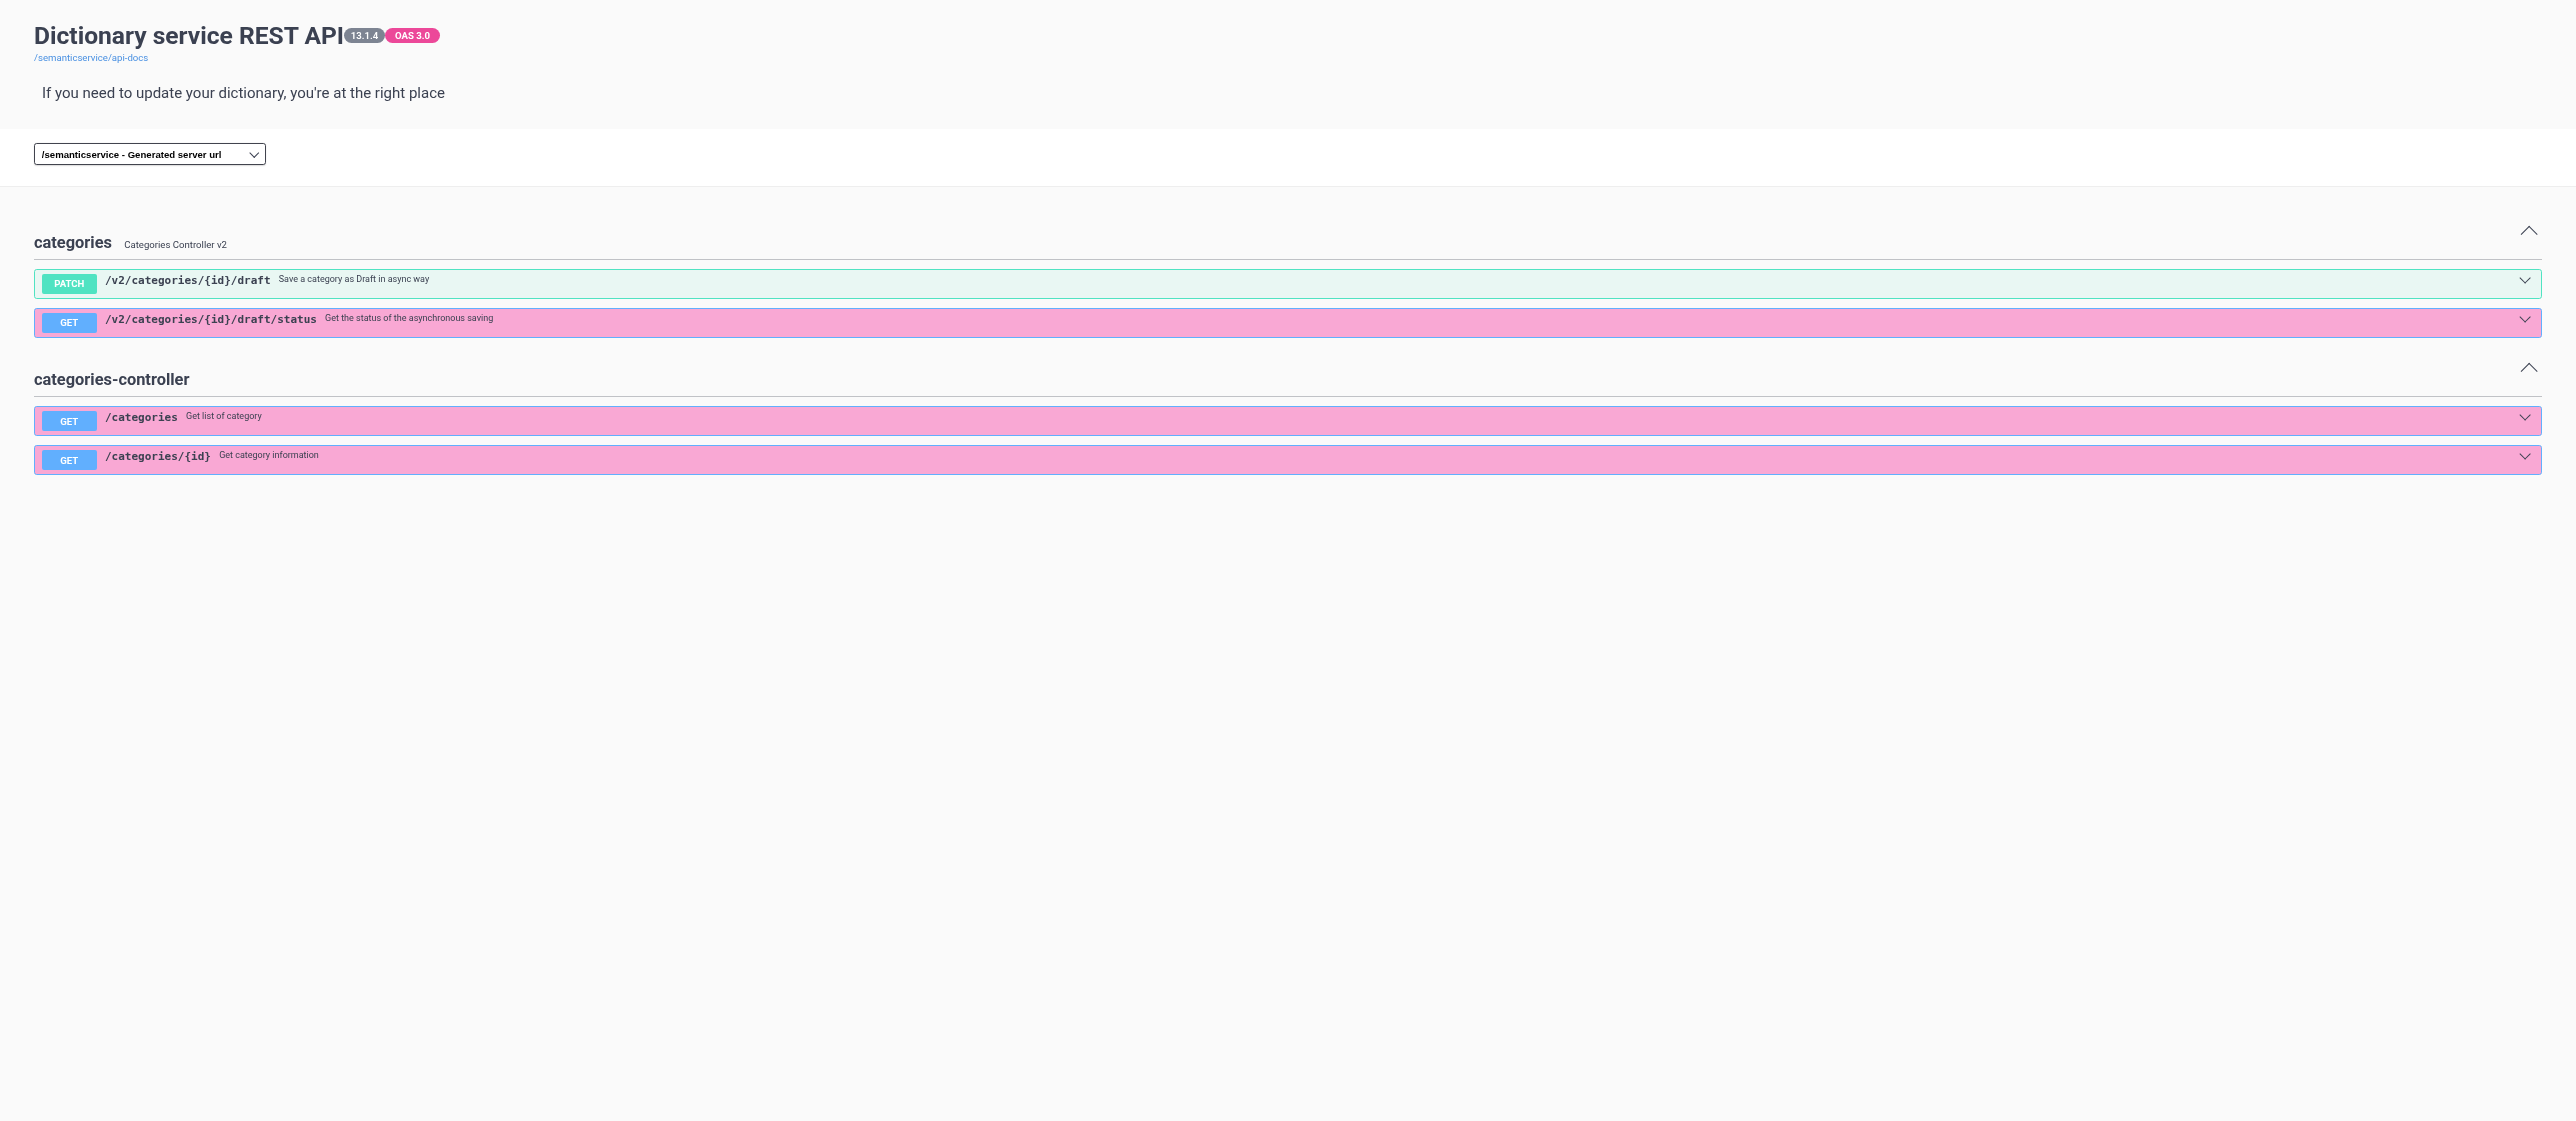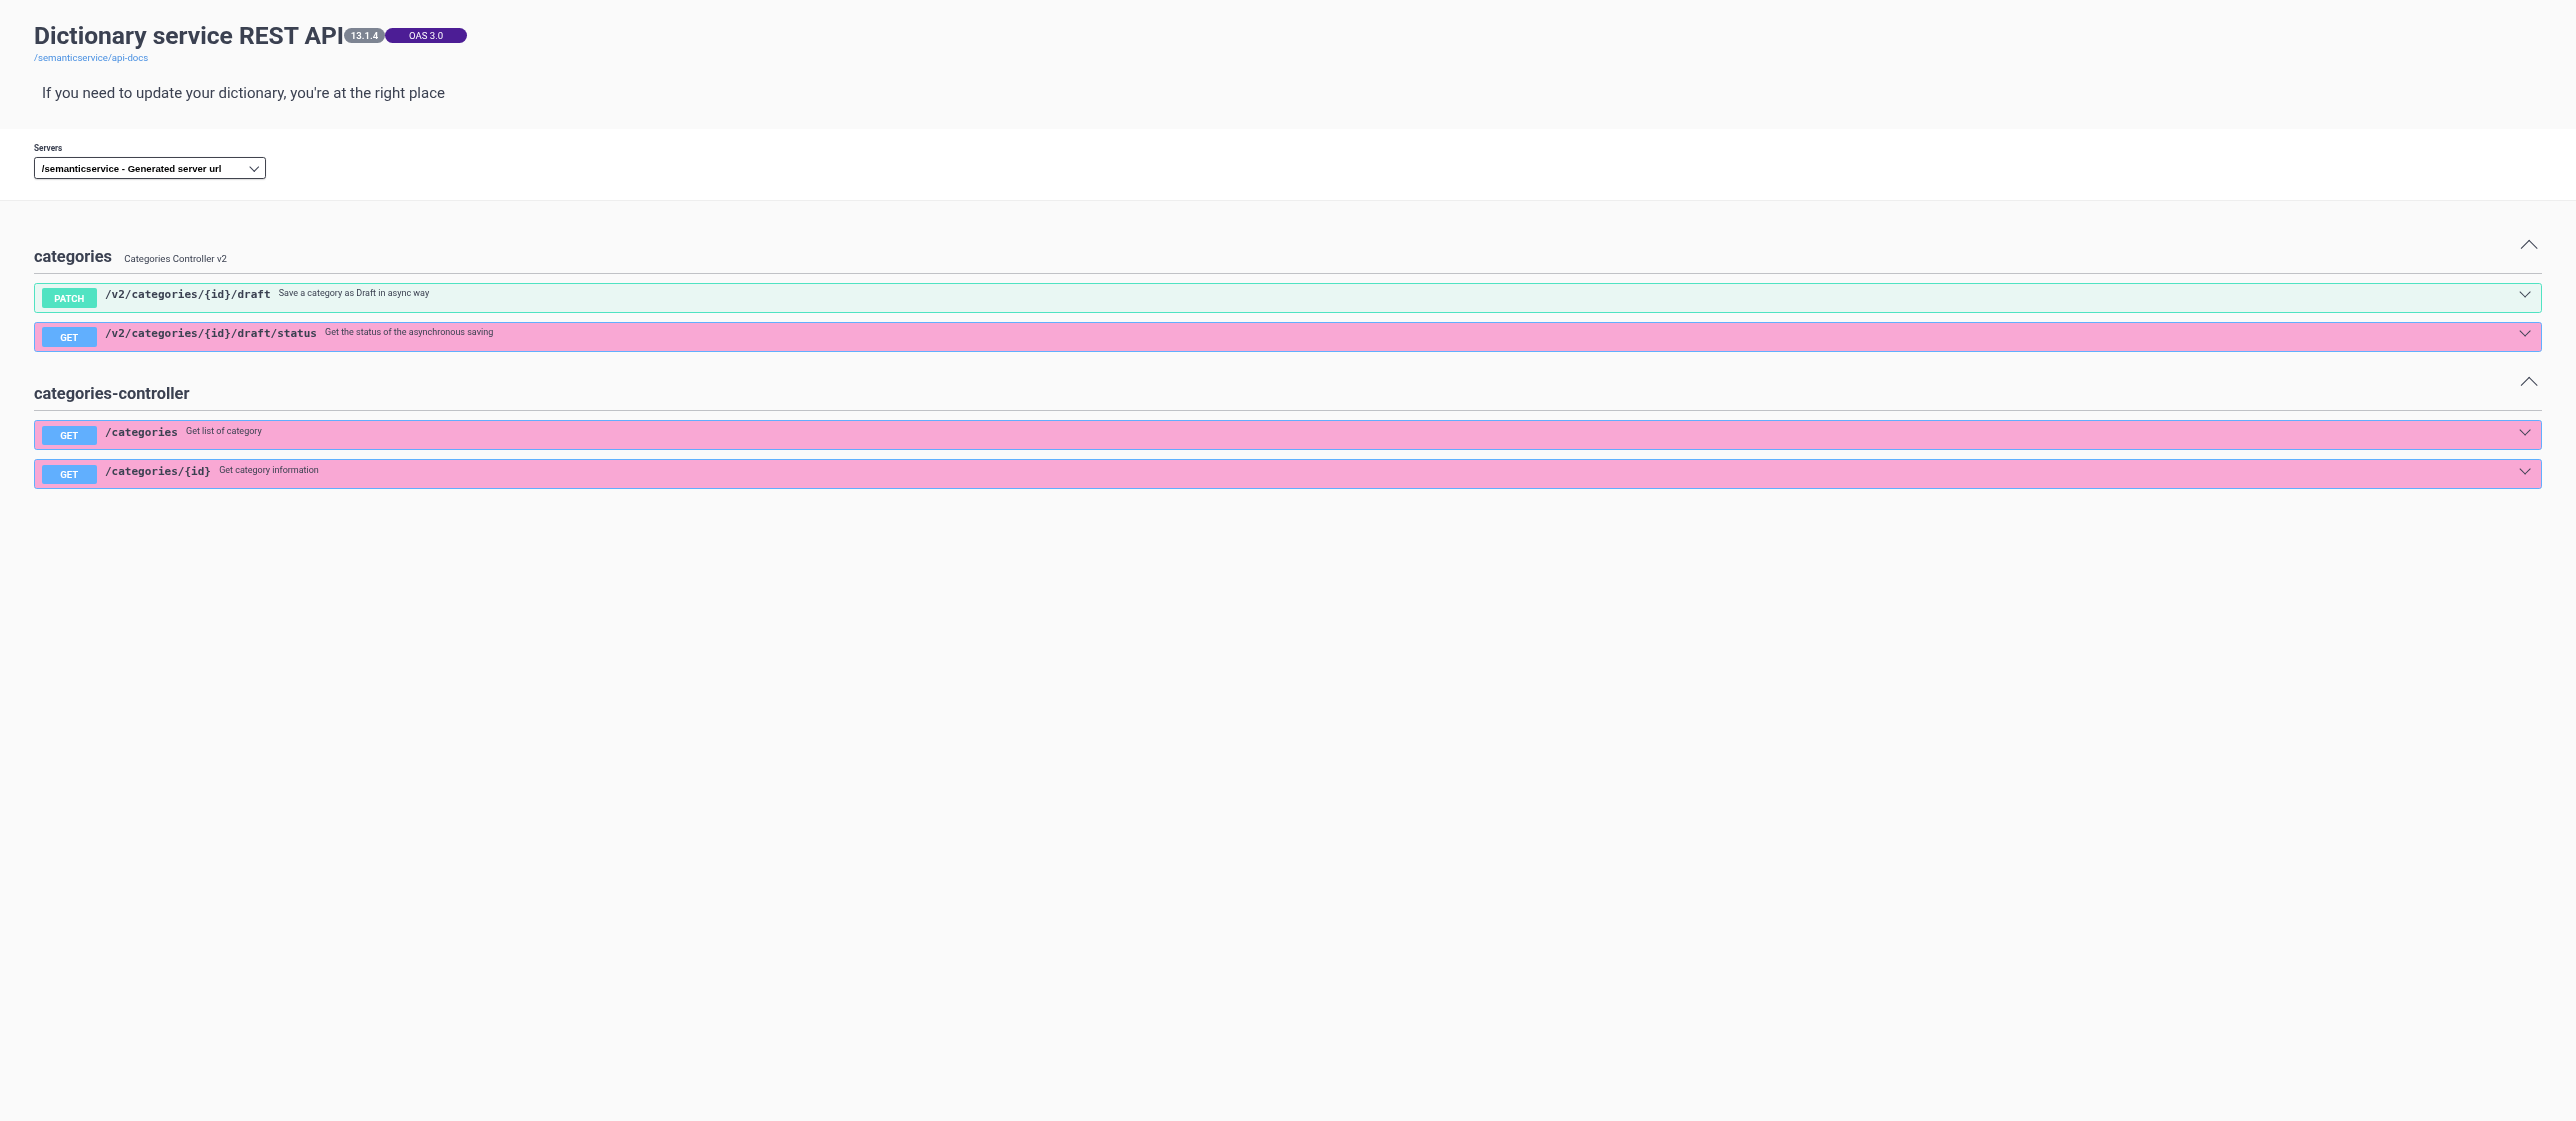--- a/index.html
+++ b/index.html
@@ -26,26 +26,26 @@
   .version-badge {
     background: #7d8492;
     color: #fff;
     font-size: 9.6px;
     padding: 2px 6.8px;
     border-radius: 9.6px;
     font-weight: 600;
     vertical-align: super;
   }
   .oas-badge {
-    background: #4c1d95;
+    background: #ec4899;
     color: #fff;
     font-size: 9.6px;
-    padding: 2px 24px;
+    padding: 2px 10px;
     border-radius: 9.6px;
-    font-weight: 400;
+    font-weight: 700;
     vertical-align: super;
   }
   .docs-link {
     color: #4990e2;
     font-size: 9.6px;
     text-decoration: none;
     margin-top: 2.7px;
     display: inline-block;
   }
   .description {
@@ -174,21 +174,20 @@
   <div class="title-row">
     <h1 class="title">Dictionary service REST API</h1>
     <span class="version-badge">13.1.4</span>
     <span class="oas-badge">OAS 3.0</span>
   </div>
   <a href="#" class="docs-link">/semanticservice/api-docs</a>
   <p class="description">If you need to update your dictionary, you're at the right place</p>
 </div>
 
 <div class="servers-section">
-  <div class="servers-label">Servers</div>
   <div class="select-wrap">
     <select class="server-select">
       <option>/semanticservice - Generated server url</option>
     </select>
   </div>
 </div>
 
 <div class="content-section">
 
   <div class="tag-section">

